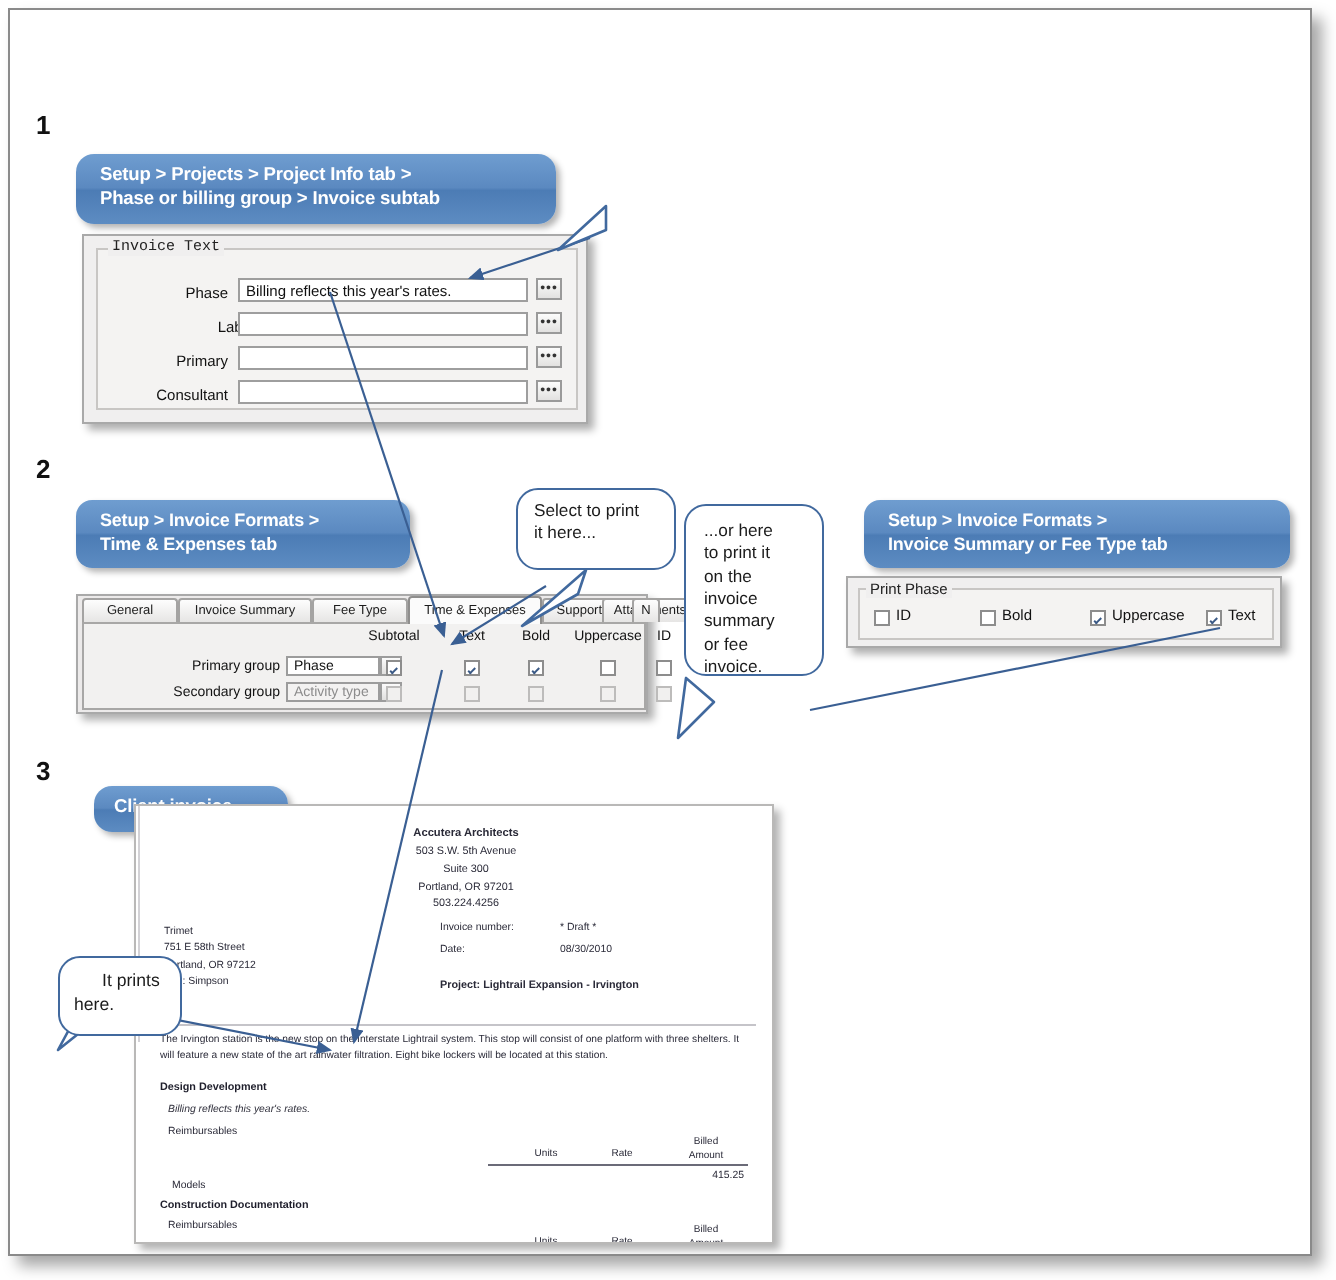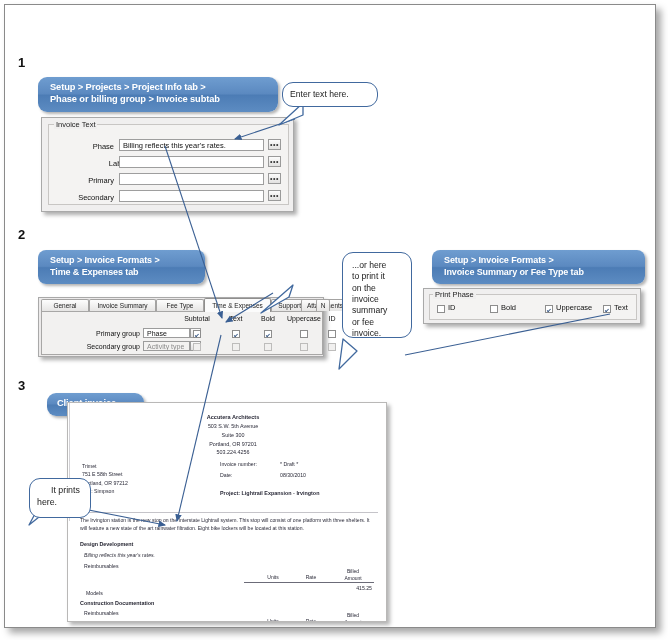--- a/index.html
+++ b/index.html
@@ -212,60 +212,61 @@
     <div class="step-num" style="left:13px;top:50px;">1</div>
 
     <div class="path-badge" style="left:33px;top:72px;width:218px;font-size:9.3px;">
       <span style="white-space:pre-line;">Setup &gt; Projects &gt; Project Info tab &gt;
 Phase or billing group &gt; Invoice subtab</span>
     </div>
 
     <svg class="bubble-tail" style="left:268px;top:96px;width:40px;height:30px;" viewBox="0 0 40 30">
       <path d="M30,2 L6,24 L30,14 Z" fill="#ffffff" stroke="#41699e" stroke-width="1.3" stroke-linejoin="round"></path>
     </svg>
-    <div class="bubble" style="left:277px;top:77px;width:96px;height:25px;font-size:8.6px;padding-top:6px;padding-left:7px;">
-      <span>Enter text here.</span>
-    </div>
 
     <div class="winpanel" style="left:36px;top:112px;width:253px;height:95px;">
       <div class="groupbox" style="left:6px;top:6px;width:241px;height:81px;"></div>
-      <div class="gb-label" style="left:12px;top:2px;background:#f0efef;">Invoice Text</div>
+      <div class="gb-label" style="left:12px;top:2px;background:#f0efef;font-family:Liberation Mono, monospace;">Invoice Text</div>
 
       <div class="fieldlabel" style="left:10px;top:24px;width:62px;">Phase</div>
       <div class="textinput" style="left:77px;top:21px;width:145px;height:12px;">Billing reflects this year's rates.</div>
       <div class="ellipsis-btn" style="left:226px;top:21px;">•••</div>
 
       <div class="fieldlabel" style="left:24px;top:41px;width:62px;">Labor</div>
       <div class="textinput" style="left:77px;top:38px;width:145px;height:12px;"></div>
       <div class="ellipsis-btn" style="left:226px;top:38px;">•••</div>
 
       <div class="fieldlabel" style="left:10px;top:58px;width:62px;">Primary</div>
       <div class="textinput" style="left:77px;top:55px;width:145px;height:12px;"></div>
       <div class="ellipsis-btn" style="left:226px;top:55px;">•••</div>
 
-      <div class="fieldlabel" style="left:10px;top:75px;width:62px;">Secondary</div>
+      <div class="fieldlabel" style="left:10px;top:75px;width:62px;">Consultant</div>
       <div class="textinput" style="left:77px;top:72px;width:145px;height:12px;"></div>
       <div class="ellipsis-btn" style="left:226px;top:72px;">•••</div>
     </div>
 
     <div class="step-num" style="left:13px;top:222px;">2</div>
 
     <div class="path-badge small" style="left:33px;top:245px;width:145px;font-size:9px;">
       <span style="white-space:pre-line;">Setup &gt; Invoice Formats &gt;
 Time &amp; Expenses tab</span>
     </div>
 
     <div class="path-badge small" style="left:427px;top:245px;width:191px;font-size:9px;">
       <span style="white-space:pre-line;">Setup &gt; Invoice Formats &gt;
 Invoice Summary or Fee Type  tab</span>
     </div>
 
     <svg class="bubble-tail" style="left:250px;top:278px;width:50px;height:34px;" viewBox="0 0 50 34">
       <path d="M38,2 L6,30 L34,14 Z" fill="#ffffff" stroke="#41699e" stroke-width="1.3" stroke-linejoin="round"></path>
     </svg>
+    <div class="bubble" style="left:253px;top:239px;width:80px;height:41px;font-size:8.6px;">
+      <span style="white-space:pre-line;">Select to print
+it here...</span>
+    </div>
 
     <svg class="bubble-tail" style="left:330px;top:330px;width:40px;height:40px;" viewBox="0 0 40 40">
       <path d="M8,4 L4,34 L22,16 Z" fill="#ffffff" stroke="#41699e" stroke-width="1.3" stroke-linejoin="round"></path>
     </svg>
     <div class="bubble" style="left:337px;top:247px;width:70px;height:86px;font-size:8.6px;padding:7px 6px 6px 9px;">
       <span style="white-space:pre-line;">...or here
 to print it
 on the
 invoice
 summary

